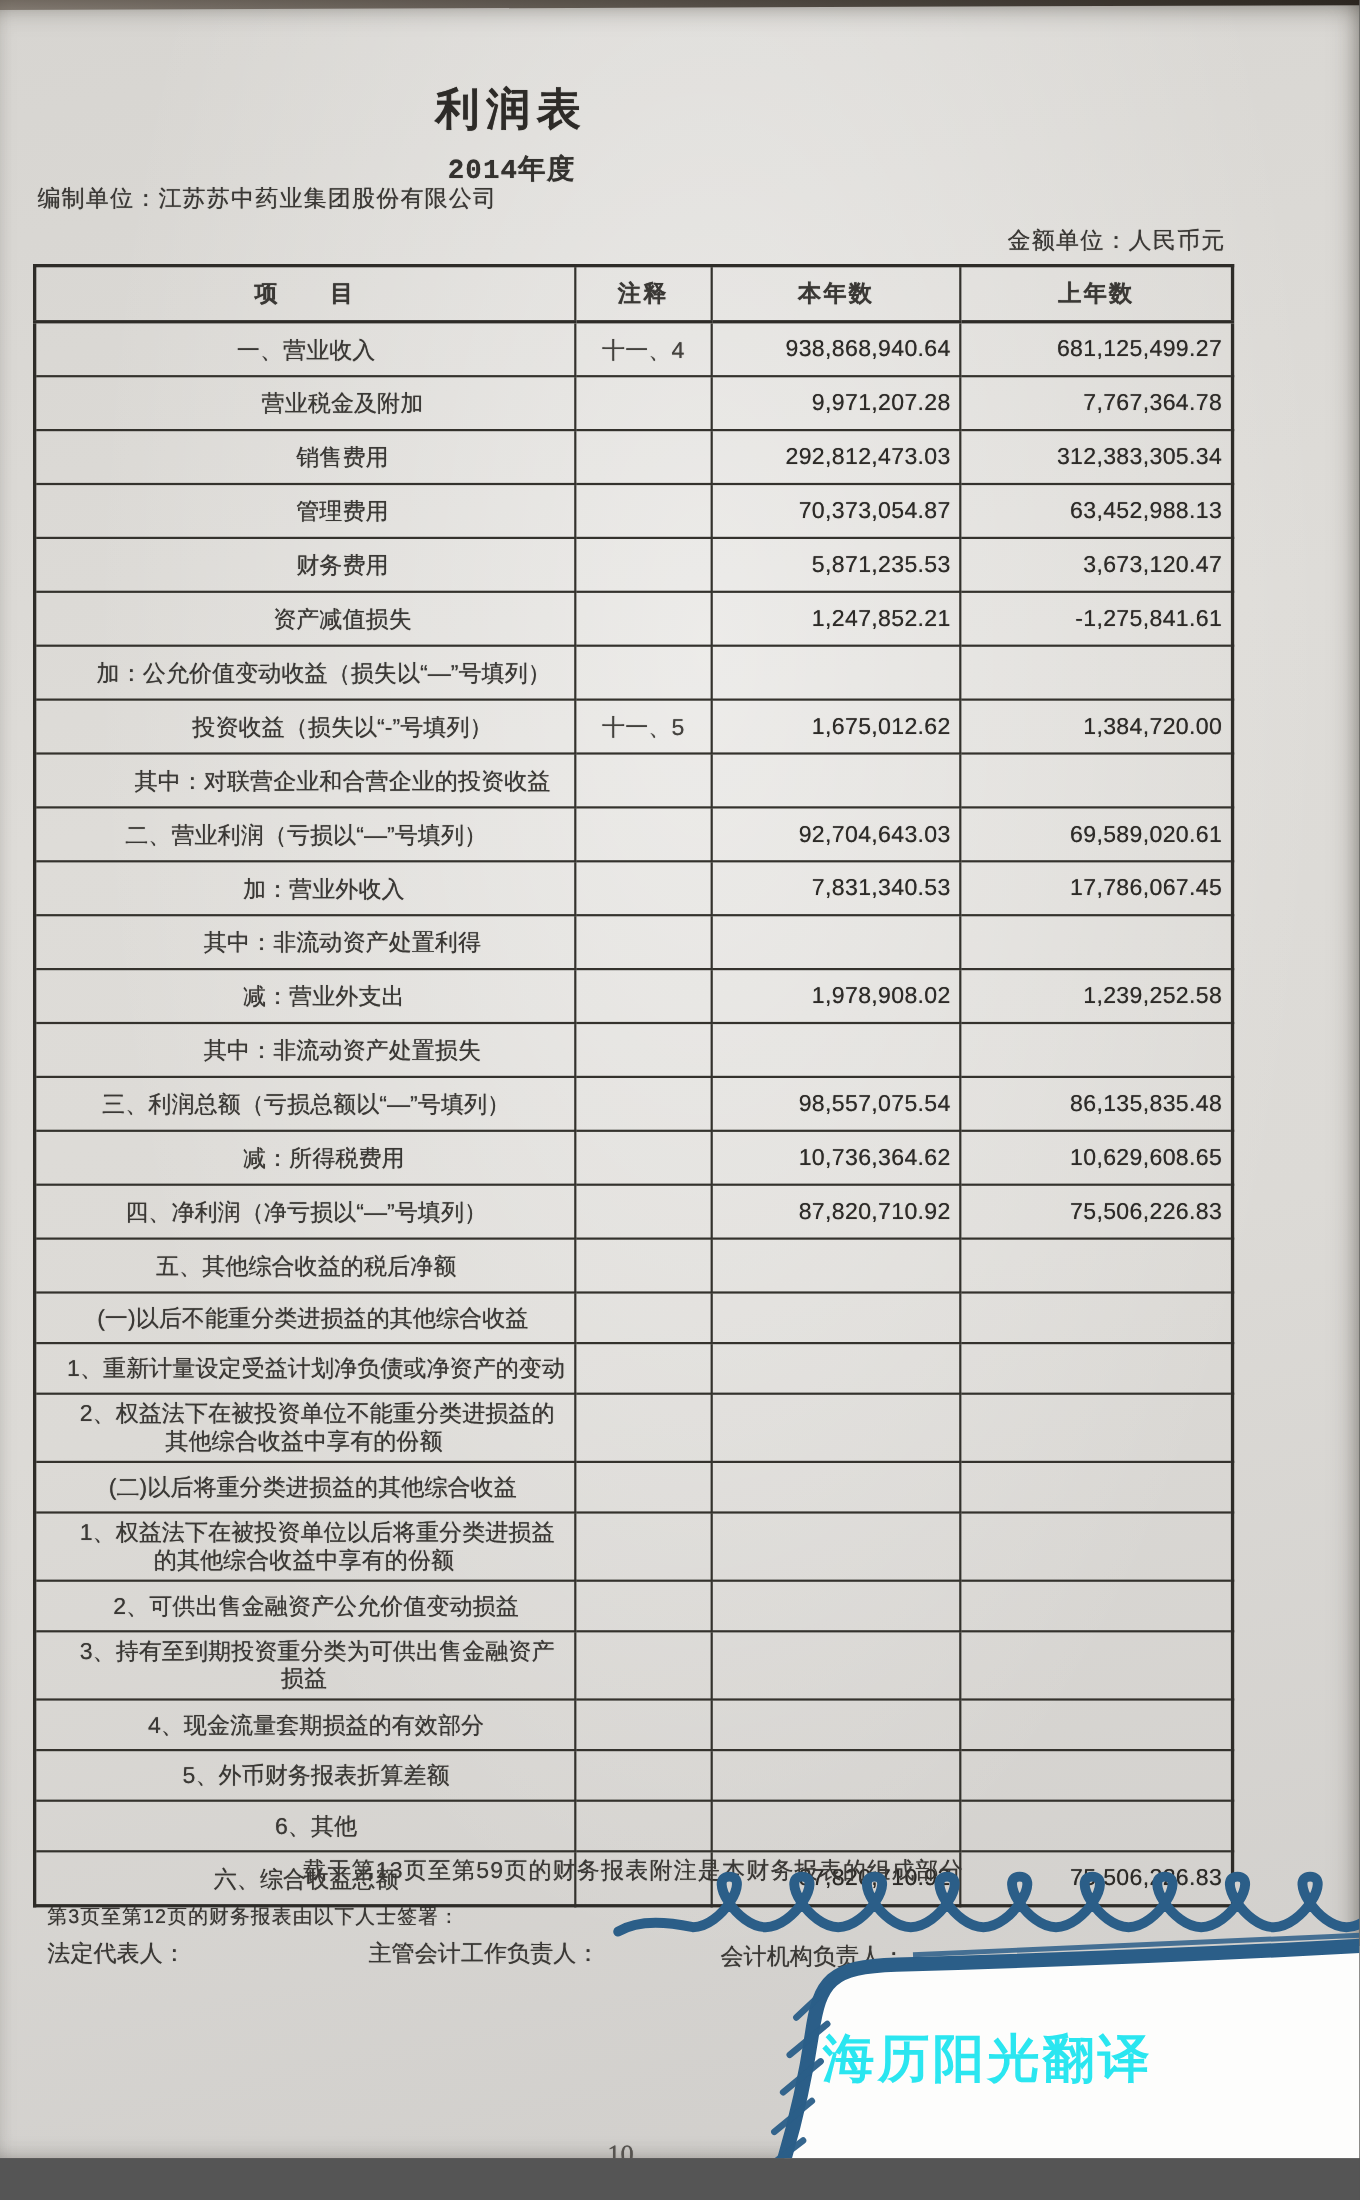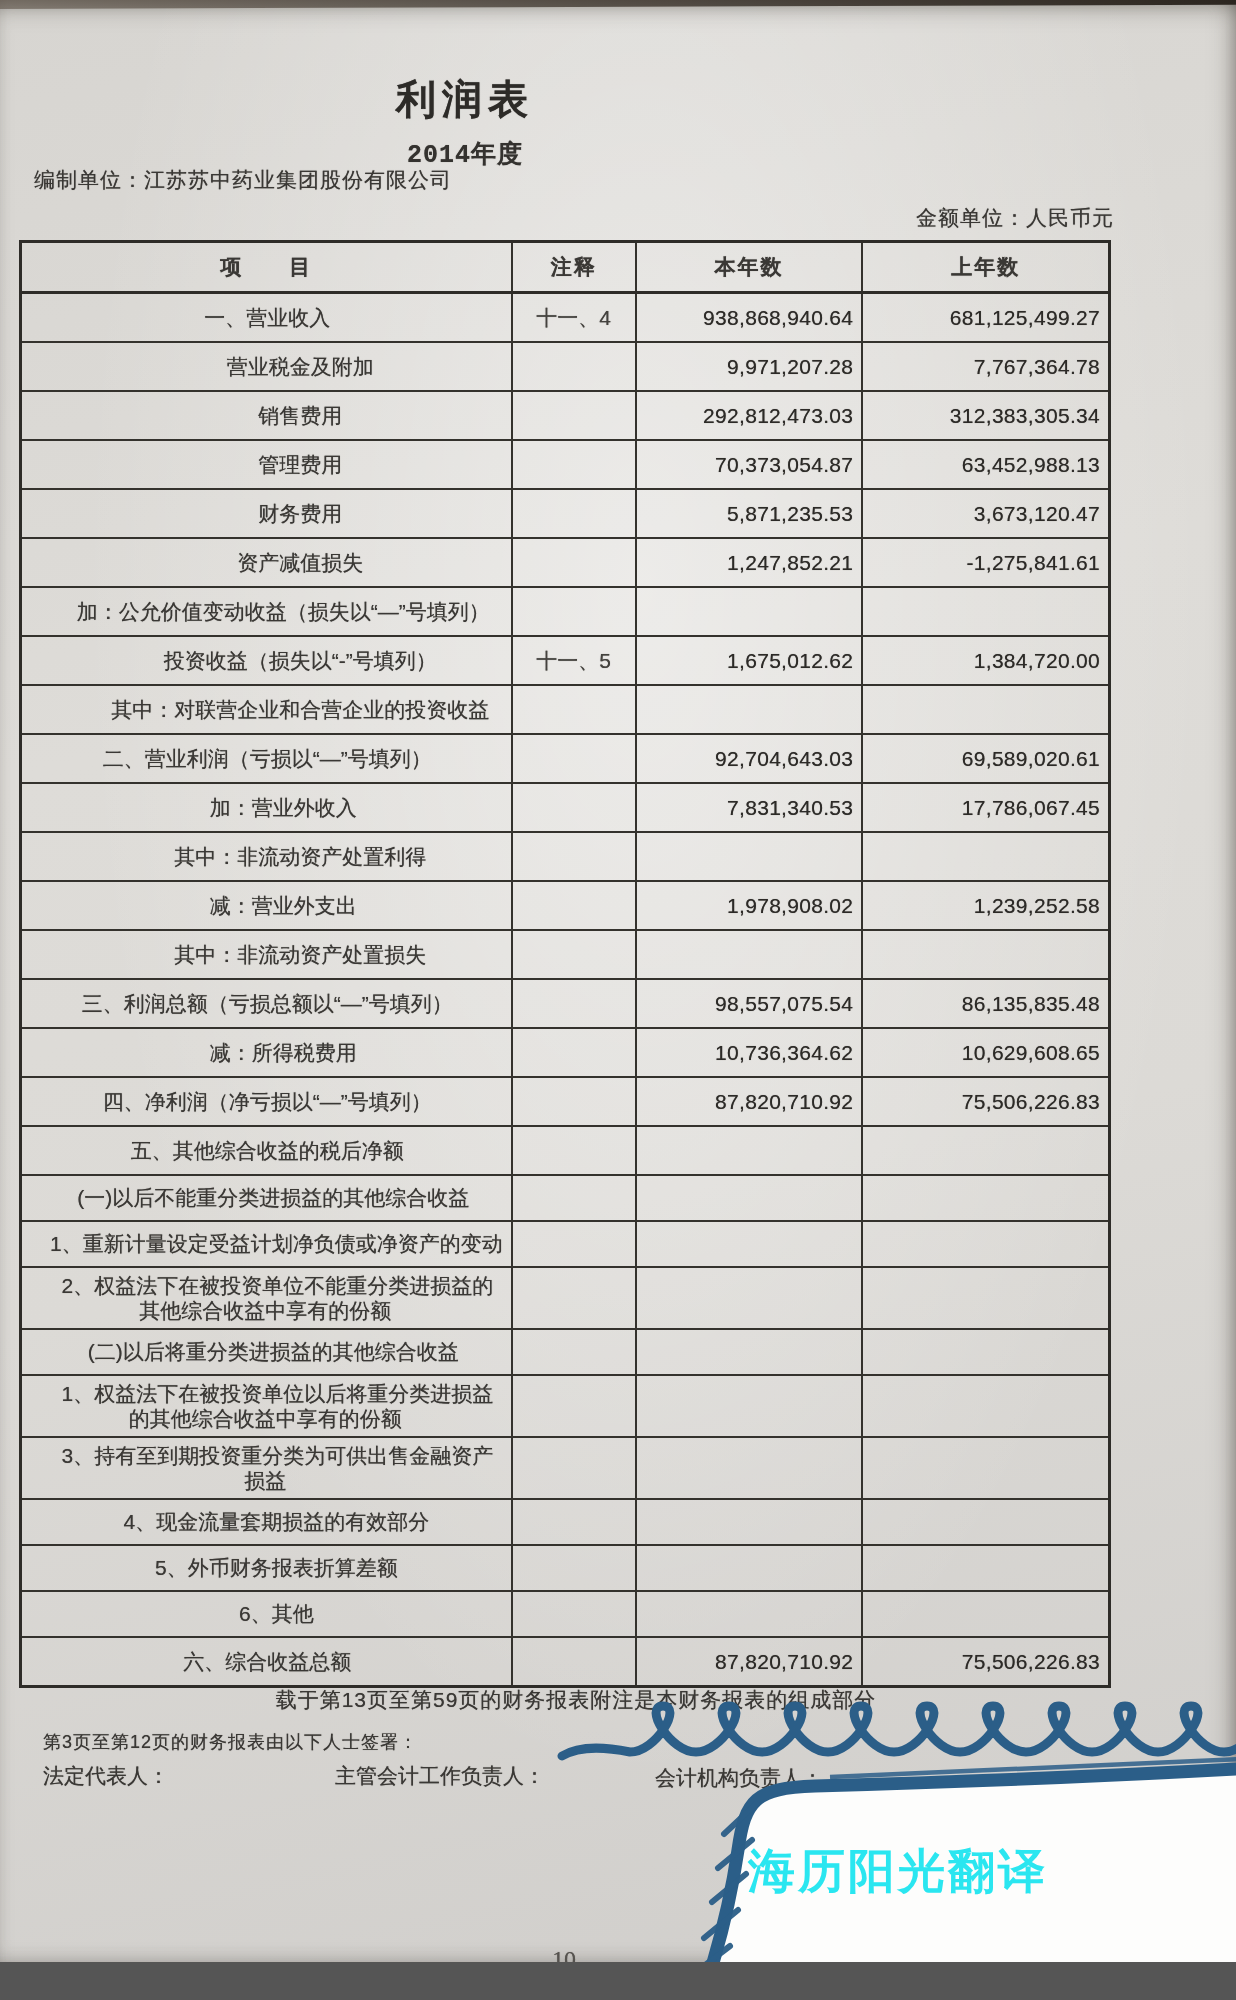--- a/index.html
+++ b/index.html
@@ -26,21 +26,21 @@
 
   .title-wrap{position:absolute;left:30px;top:72px;width:870px;text-align:center;}
   .doc-title{font-size:40px;font-weight:bold;letter-spacing:6px;color:#2d2b28;margin:0;}
   .doc-period{font-size:25px;font-weight:bold;letter-spacing:1px;color:#34322f;margin-top:10px;font-family:Liberation Mono, monospace;}
 
   .meta{position:absolute;left:30px;top:166px;width:1092px;height:70px;}
   .prepared-by{position:absolute;left:4px;top:0;font-size:21px;letter-spacing:1px;}
   .currency-note{position:absolute;right:8px;top:38px;font-size:21px;letter-spacing:1px;}
 
   table.fin{
-    position:absolute;left:19px;top:240px;
+    position:absolute;left:30px;top:240px;
     width:1092px;border-collapse:collapse;table-layout:fixed;
     border:3px solid #2e2c28;
     font-size:21px;
   }
   table.fin col.c1{width:45.1%;} table.fin col.c2{width:11.4%;}
   table.fin col.c3{width:20.8%;} table.fin col.c4{width:22.7%;}
   table.fin th, table.fin td{
     border:2px solid #34322d;
     padding:2px 8px;
     vertical-align:middle;
@@ -245,20 +245,26 @@
           <td class="c-note"></td>
           <td class="c-num"></td>
           <td class="c-num"></td>
         </tr>
         <tr class="r-wrap sec-n">
           <td class="c-item">1、权益法下在被投资单位以后将重分类进损益的其他综合收益中享有的份额</td>
           <td class="c-note"></td>
           <td class="c-num"></td>
           <td class="c-num"></td>
         </tr>
+        <tr class="r-sec sec-n">
+          <td class="c-item">2、可供出售金融资产公允价值变动损益</td>
+          <td class="c-note"></td>
+          <td class="c-num"></td>
+          <td class="c-num"></td>
+        </tr>
         <tr class="r-wrap sec-n">
           <td class="c-item">3、持有至到期投资重分类为可供出售金融资产损益</td>
           <td class="c-note"></td>
           <td class="c-num"></td>
           <td class="c-num"></td>
         </tr>
         <tr class="r-sec sec-n">
           <td class="c-item">4、现金流量套期损益的有效部分</td>
           <td class="c-note"></td>
           <td class="c-num"></td>

